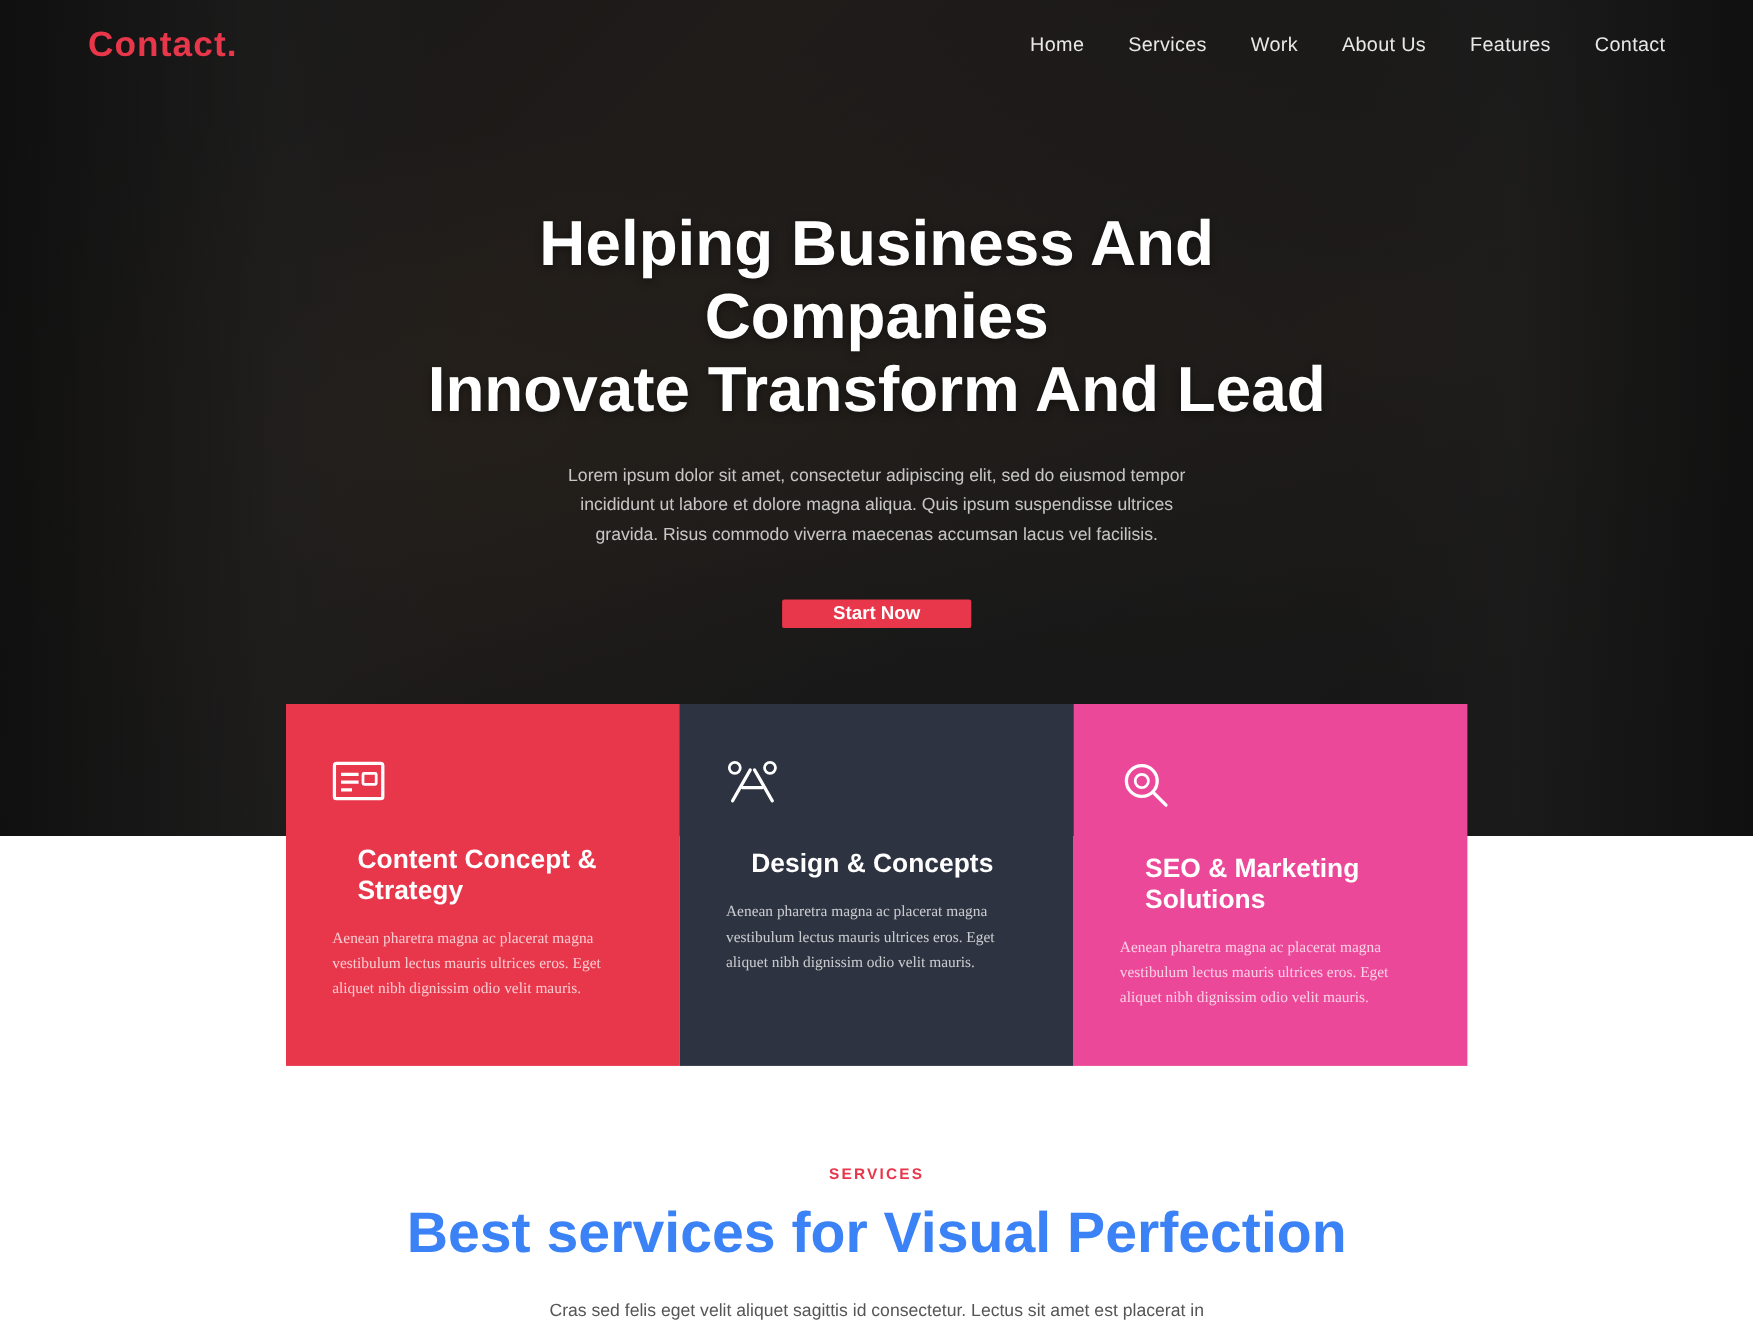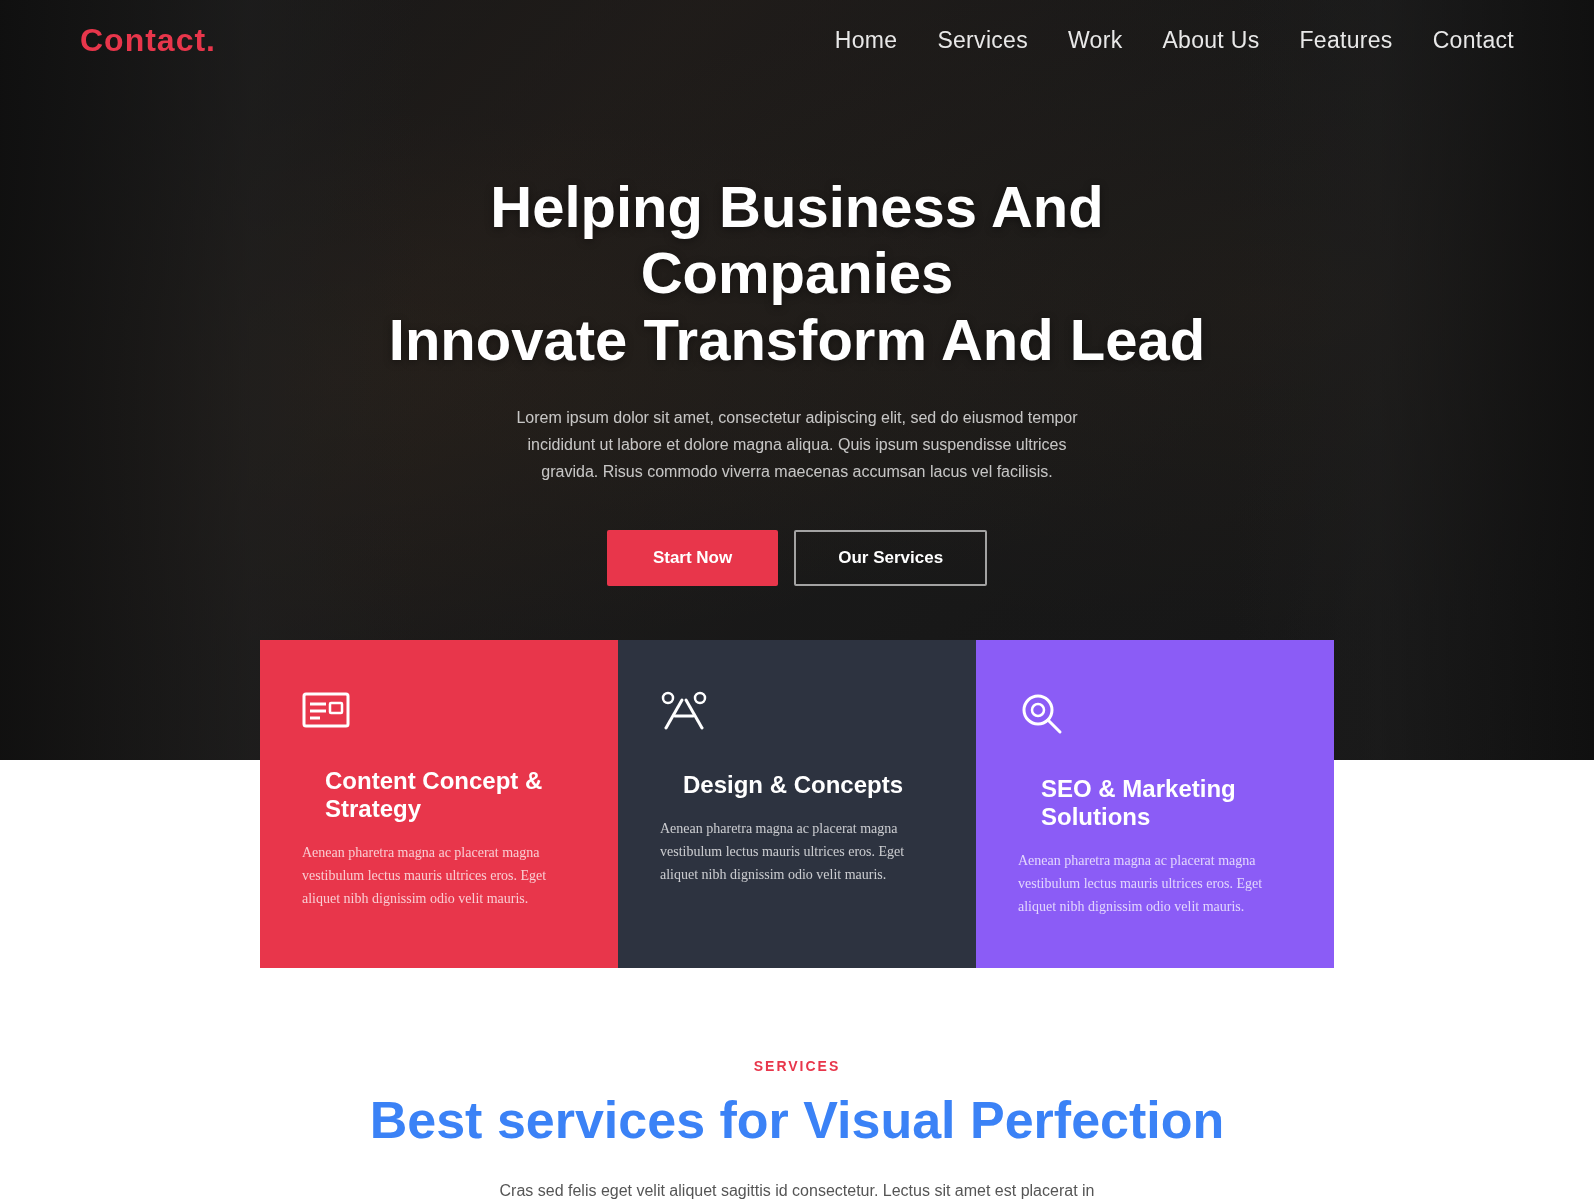--- a/index.html
+++ b/index.html
@@ -25,21 +25,21 @@
       color: #e8364b;
     }
     .nav-links {
       display: flex;
       gap: 40px;
       list-style: none;
     }
     .nav-links li a {
       color: #fff;
       text-decoration: none;
-      font-size: 23px;
+      font-size: 18px;
       font-weight: 400;
       letter-spacing: 0.3px;
       opacity: 0.9;
     }
 
     
     .hero {
       position: relative;
       width: 100%;
       height: 760px;
@@ -140,21 +140,21 @@
       z-index: 10;
       padding: 0 260px;
     }
     .service-card {
       flex: 1;
       padding: 50px 42px 50px 42px;
       color: #fff;
     }
     .service-card.red { background: #e8364b; }
     .service-card.dark1 { background: #2d3340; }
-    .service-card.dark2 { background: #8b5cf6; }
+    .service-card.dark2 { background: #ec4899; }
     .service-icon {
       font-size: 38px;
       margin-bottom: 28px;
       display: block;
     }
     .service-card h3 {
       font-size: 24px;
       font-weight: 700;
       margin-bottom: 18px;
       color: #fff;
@@ -219,21 +219,20 @@
   <div class="hero-people-left"></div>
   <div class="hero-people-right"></div>
   <div class="hero-content">
     <h1 class="hero-title">
       <span>Helping Business And Companies</span><br>
       <span>Innovate Transform And Lead</span>
     </h1>
     <p class="hero-subtitle">Lorem ipsum dolor sit amet, consectetur adipiscing elit, sed do eiusmod tempor incididunt ut labore et dolore magna aliqua. Quis ipsum suspendisse ultrices gravida. Risus commodo viverra maecenas accumsan lacus vel facilisis.</p>
     <div class="hero-buttons">
       <button class="btn-start">Start Now</button>
-      <button class="btn-services">Our Services</button>
     </div>
   </div>
 </section>
 
 <div class="service-cards">
 
   <div class="service-card red">
     <span class="service-icon">
       <svg width="48" height="40" viewBox="0 0 48 40" fill="none">
         <rect x="2" y="4" width="44" height="32" rx="2" stroke="white" stroke-width="3" fill="none"></rect>

